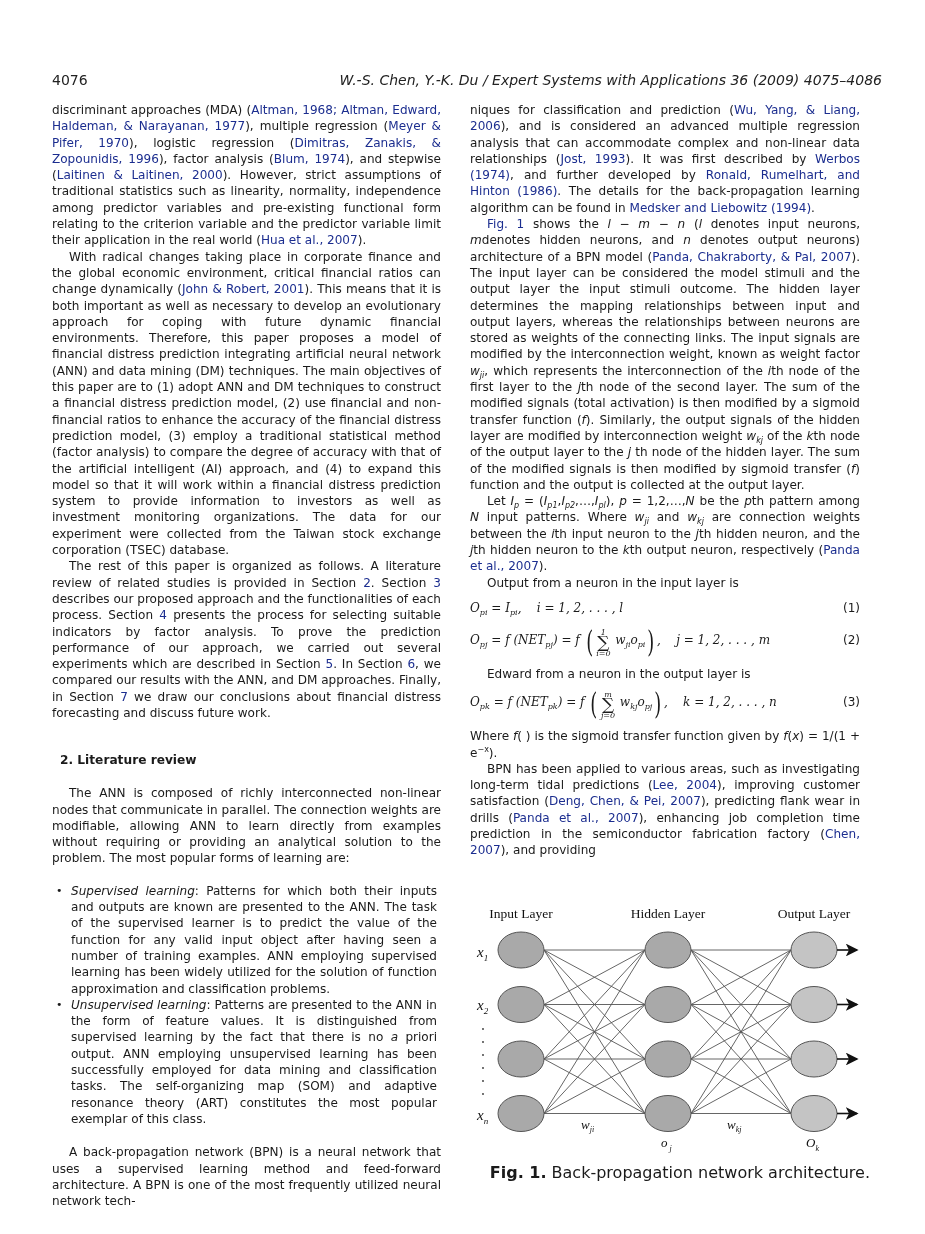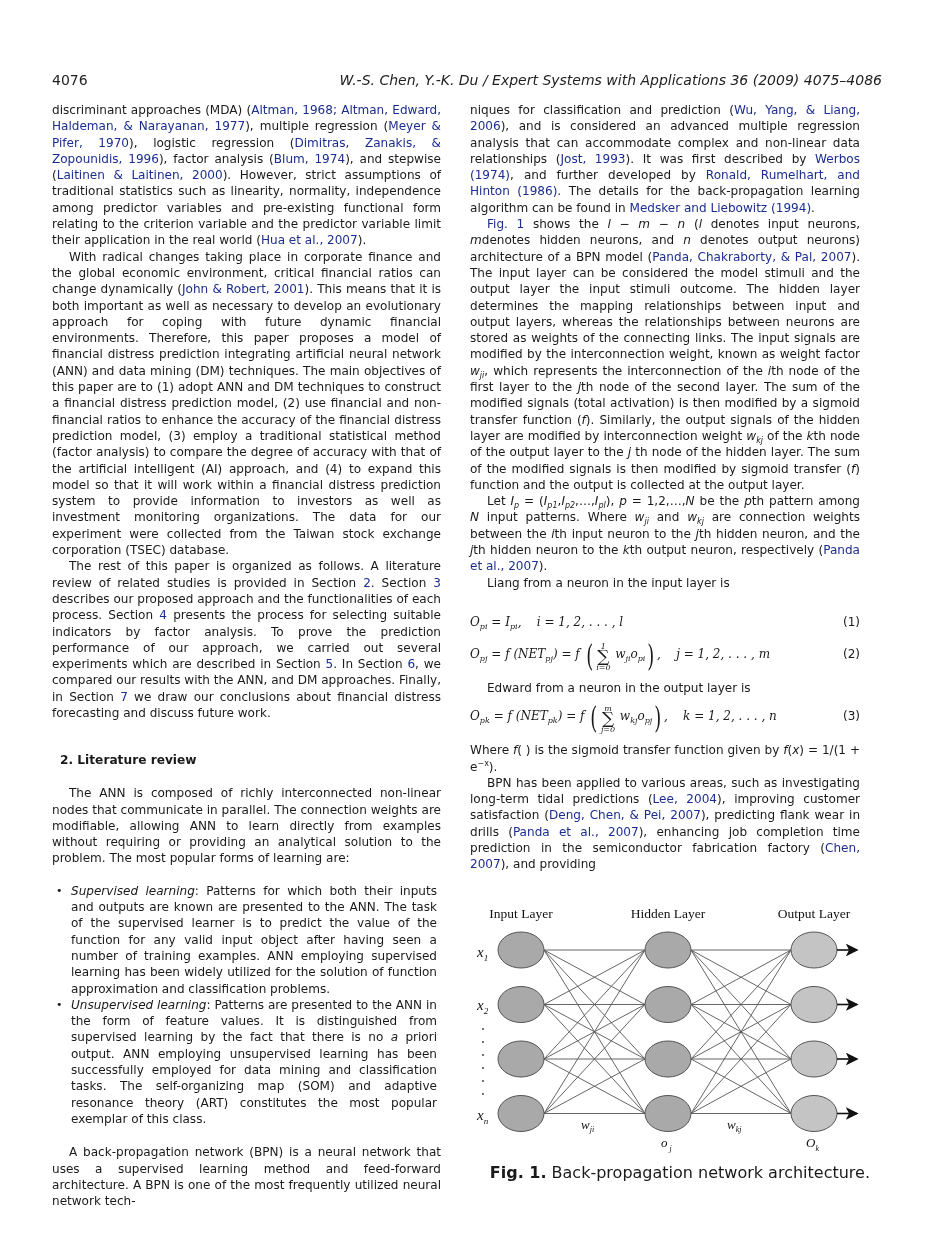--- a/index.html
+++ b/index.html
@@ -63,22 +63,22 @@
   <p class="ind" style="margin-top:17px;">A back-propagation network (BPN) is a neural network that uses a supervised learning method and feed-forward architecture. A BPN is one of the most frequently utilized neural network tech-</p>
 </div>
 
 <div class="col right">
   <p><span>niques for classification and prediction (</span><span class="cite">Wu, Yang, &amp; Liang, 2006</span><span>), and is considered an advanced multiple regression analysis that can accommodate complex and non-linear data relationships (</span><span class="cite">Jost, 1993</span><span>). It was first described by </span><span class="cite">Werbos (1974)</span><span>, and further devel­oped by </span><span class="cite">Ronald, Rumelhart, and Hinton (1986)</span><span>. The details for the back-propagation learning algorithm can be found in </span><span class="cite">Medsker and Liebowitz (1994)</span><span>.</span></p>
 
   <p class="ind"><span class="cite">Fig. 1</span><span> shows the </span><i>l − m − n</i><span> (</span><i>l</i><span> denotes input neurons, </span><i>m</i><span>denotes hidden neurons, and </span><i>n</i><span> denotes output neurons) architecture of a BPN model (</span><span class="cite">Panda, Chakraborty, &amp; Pal, 2007</span><span>). The input layer can be considered the model stimuli and the output layer the input stimuli outcome. The hidden layer determines the mapping rela­tionships between input and output layers, whereas the relation­ships between neurons are stored as weights of the connecting links. The input signals are modified by the interconnection weight, known as weight factor </span><i>w</i><sub class="it">ji</sub><span>, which represents the intercon­nection of the </span><i>i</i><span>th node of the first layer to the </span><i>j</i><span>th node of the second layer. The sum of the modified signals (total activation) is then modified by a sigmoid transfer function (</span><i>f</i><span>). Similarly, the out­put signals of the hidden layer are modified by interconnection weight </span><i>w</i><sub class="it">kj</sub><span> of the </span><i>k</i><span>th node of the output layer to the </span><i>j</i><span> th node of the hidden layer. The sum of the modified signals is then modified by sigmoid transfer (</span><i>f</i><span>) function and the output is collected at the output layer.</span></p>
 
   <p class="ind"><span>Let </span><i>I</i><sub class="it">p</sub><span> = (</span><i>I</i><sub class="it">p1</sub><span>,</span><i>I</i><sub class="it">p2</sub><span>,…,</span><i>I</i><sub class="it">pl</sub><span>), </span><i>p</i><span> = 1,2,…,</span><i>N</i><span> be the </span><i>p</i><span>th pattern among </span><i>N</i><span> input patterns. Where </span><i>w</i><sub class="it">ji</sub><span> and </span><i>w</i><sub class="it">kj</sub><span> are connection weights between the </span><i>i</i><span>th input neuron to the </span><i>j</i><span>th hidden neuron, and the </span><i>j</i><span>th hidden neuron to the </span><i>k</i><span>th output neuron, respectively (</span><span class="cite">Panda et al., 2007</span><span>).</span></p>
 
-  <p class="ind">Liang from a neuron in the input layer is</p>
-  <div class="eq" style="margin-top:23px;height:20px;">
+  <p class="ind">Output from a neuron in the input layer is</p>
+  <div class="eq" style="margin-top:9px;height:20px;">
     <span class="v">O</span><sub class="it">pi</sub><span> = </span><span class="v">I</span><sub class="it">pi</sub><span class="v" style="white-space:pre;">,    i = 1, 2, . . . , l</span>
     <span class="num">(1)</span>
   </div>
 
   <div class="eq" style="margin-top:10px;height:36px;line-height:20px;">
     <span class="v">O</span><sub class="it">pj</sub><span class="v"> = f (NET</span><sub class="it">pj</sub><span class="v">) = f</span>
     <span class="paren">(</span><span class="sum"><span class="up">1</span><span class="sig">∑</span><span class="lo">i=0</span></span>
     <span class="v">w</span><sub class="it">ji</sub><span class="v">o</span><sub class="it">pi</sub><span class="paren">)</span><span class="v" style="white-space:pre;margin-top:28px;">,    j = 1, 2, . . . , m</span>
     <span class="num">(2)</span>
   </div>

